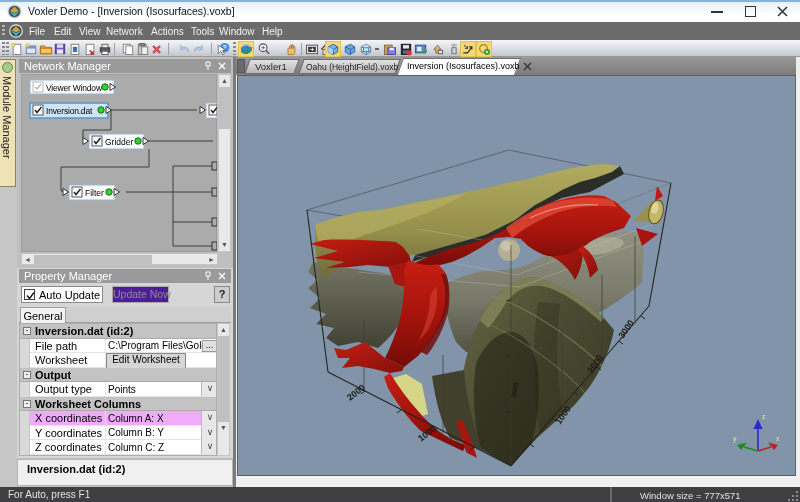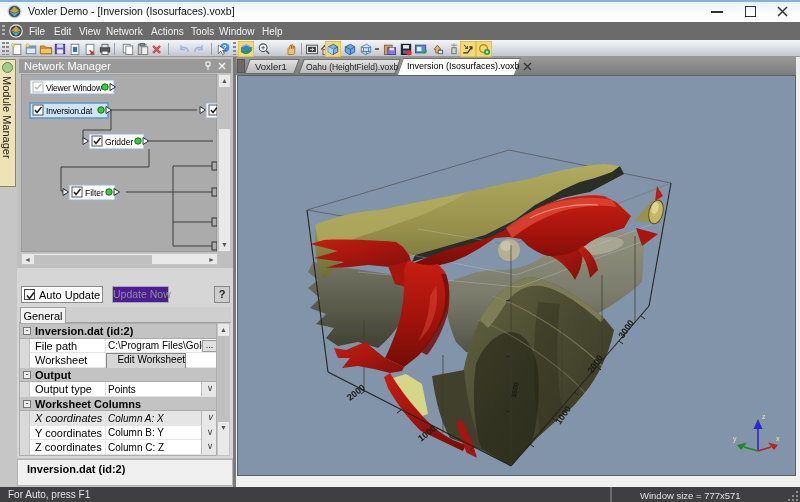--- a/index.html
+++ b/index.html
@@ -273,20 +273,28 @@
   </div>
 
   <div class="abs" style="left:4px;top:196px;width:197px;height:12px;background:#e9e9e9;border:1px solid #c4c4c4;">
     <span style="position:absolute;left:2px;font-size:7px;color:#555;line-height:11px;">◄</span>
     <div class="abs" style="left:12px;top:1px;width:118px;height:9px;background:#c0c0c0;"></div>
     <span style="position:absolute;right:2px;font-size:7px;color:#555;line-height:11px;">►</span>
   </div>
 </div>
 
 <div class="abs" style="left:17px;top:268px;width:216px;height:190px;background:#d6d6d6;">
+  <div class="abs" style="left:2px;top:1px;width:212px;height:14px;background:#9a9a9a;color:#fff;font-size:11px;padding-left:5px;line-height:14px;">Property Manager
+    <svg class="abs" style="right:18px;top:2px" width="10" height="10">
+        <path d="M3 1 h4 v4 h-4 z M5 5 v4" stroke="#fff" fill="none"></path>
+      </svg>
+    <svg class="abs" style="right:4px;top:2px" width="10" height="10">
+        <path d="M2 2 L8 8 M8 2 L2 8" stroke="#fff" stroke-width="1.3"></path>
+      </svg>
+  </div>
   <div class="abs" style="left:2px;top:15px;width:212px;height:23px;background:#d6d6d6;"></div>
   <div class="abs" style="left:4px;top:18px;width:82px;height:17px;background:#fdfdfd;border:1px solid #8a8a8a;font-size:11px;white-space:nowrap;">
     <span class="abs" style="left:2px;top:2px;width:11px;height:11px;background:#fff;border:1px solid #444;"></span>
     <svg class="abs" style="left:3px;top:3px" width="11" height="11">
         <path d="M2 5.5 l2.5 3 l4.5 -6" stroke="#222" stroke-width="1.5" fill="none"></path>
       </svg>
     <span class="abs" style="left:17px;top:2px;color:#000;">Auto Update</span>
   </div>
   <div class="abs" style="left:95px;top:18px;width:57px;height:17px;background:#4c1d95;border:1px solid #a8a8a8;font-size:10.5px;color:#8e8e8e;text-align:center;line-height:15px;white-space:nowrap;">Update Now</div>
   <div class="abs" style="left:197px;top:18px;width:16px;height:17px;background:#cdcdcd;border:1px solid #888;font-size:11px;color:#222;text-align:center;line-height:15px;font-weight:bold;">?</div>
@@ -301,38 +309,38 @@
         <span class="abs" style="left:0;top:0;width:10px;height:14.5px;background:#d9d9d9;border-right:1px solid #c4c4c4"></span>
         <span class="abs" style="left:15px;top:1px;white-space:nowrap">File path</span>
         <span class="abs" style="left:85px;top:0;width:1px;height:14.5px;background:#e4e4e4"></span>
         <span class="abs" style="left:88px;top:1.5px;color:#000;white-space:nowrap;font-size:10px">C:\Program Files\Golden...</span>
         <span class="abs" style="left:182px;top:1px;width:15px;height:12px;background:#e0e0e0;border:1px solid #999;text-align:center;font-size:9px;line-height:9px">...</span>
       </div>
 <div class="abs" style="left:0;top:29.0px;width:198px;height:14.5px;background:#fff;border-bottom:1px solid #e4e4e4;">
         <span class="abs" style="left:0;top:0;width:10px;height:14.5px;background:#d9d9d9;border-right:1px solid #c4c4c4"></span>
         <span class="abs" style="left:15px;top:1px;white-space:nowrap">Worksheet</span>
         <span class="abs" style="left:85px;top:0;width:1px;height:14.5px;background:#e4e4e4"></span>
-        <span class="abs" style="left:86px;top:0px;width:80px;height:16px;background:#d6d6d6;border:1px solid #888;font-size:10px;text-align:right;line-height:12px;white-space:nowrap">Edit Worksheet</span>
+        <span class="abs" style="left:86px;top:0px;width:80px;height:16px;background:#d6d6d6;border:1px solid #888;font-size:10px;text-align:center;line-height:12px;white-space:nowrap">Edit Worksheet</span>
       </div>
 <div class="abs" style="left:0;top:43.5px;width:198px;height:14.5px;background:#c3c3c3;border-bottom:1px solid #ababab;">
         <span class="abs" style="left:3px;top:3px;width:8px;height:8px;background:#eee;border:1px solid #777;font-size:9px;line-height:5px;text-align:center;color:#333">-</span>
         <span class="abs" style="left:15px;top:1px;font-weight:bold;white-space:nowrap">Output</span>
       </div>
 <div class="abs" style="left:0;top:58.0px;width:198px;height:14.5px;background:#fff;border-bottom:1px solid #e4e4e4;">
         <span class="abs" style="left:0;top:0;width:10px;height:14.5px;background:#d9d9d9;border-right:1px solid #c4c4c4"></span>
         <span class="abs" style="left:15px;top:1px;white-space:nowrap">Output type</span>
         <span class="abs" style="left:85px;top:0;width:1px;height:14.5px;background:#e4e4e4"></span>
         <span class="abs" style="left:88px;top:1.5px;color:#000;white-space:nowrap;font-size:10px">Points</span>
         <span class="abs" style="left:181px;top:0px;width:17px;height:14px;background:#e8e8e8;border-left:1px solid #b8b8b8;text-align:center;font-size:9px;color:#444;line-height:12px">∨</span>
       </div>
 <div class="abs" style="left:0;top:72.5px;width:198px;height:14.5px;background:#c3c3c3;border-bottom:1px solid #ababab;">
         <span class="abs" style="left:3px;top:3px;width:8px;height:8px;background:#eee;border:1px solid #777;font-size:9px;line-height:5px;text-align:center;color:#333">-</span>
         <span class="abs" style="left:15px;top:1px;font-weight:bold;white-space:nowrap">Worksheet Columns</span>
       </div>
-<div class="abs" style="left:0;top:87.0px;width:198px;height:14.5px;background:#e5e5e5;border-bottom:1px solid #e4e4e4;font-style:italic;">
+<div class="abs" style="left:0;top:87.0px;width:198px;height:14.5px;background:#f0abfc;border-bottom:1px solid #e4e4e4;">
         <span class="abs" style="left:0;top:0;width:10px;height:14.5px;background:#d9d9d9;border-right:1px solid #c4c4c4"></span>
         <span class="abs" style="left:15px;top:1px;white-space:nowrap">X coordinates</span>
         <span class="abs" style="left:85px;top:0;width:1px;height:14.5px;background:#e4e4e4"></span>
         <span class="abs" style="left:88px;top:1.5px;color:#000;white-space:nowrap;font-size:10px">Column A: X</span>
         <span class="abs" style="left:181px;top:0px;width:17px;height:14px;background:#e8e8e8;border-left:1px solid #b8b8b8;text-align:center;font-size:9px;color:#444;line-height:12px">∨</span>
       </div>
 <div class="abs" style="left:0;top:101.5px;width:198px;height:14.5px;background:#fff;border-bottom:1px solid #e4e4e4;">
         <span class="abs" style="left:0;top:0;width:10px;height:14.5px;background:#d9d9d9;border-right:1px solid #c4c4c4"></span>
         <span class="abs" style="left:15px;top:1px;white-space:nowrap">Y coordinates</span>
         <span class="abs" style="left:85px;top:0;width:1px;height:14.5px;background:#e4e4e4"></span>

